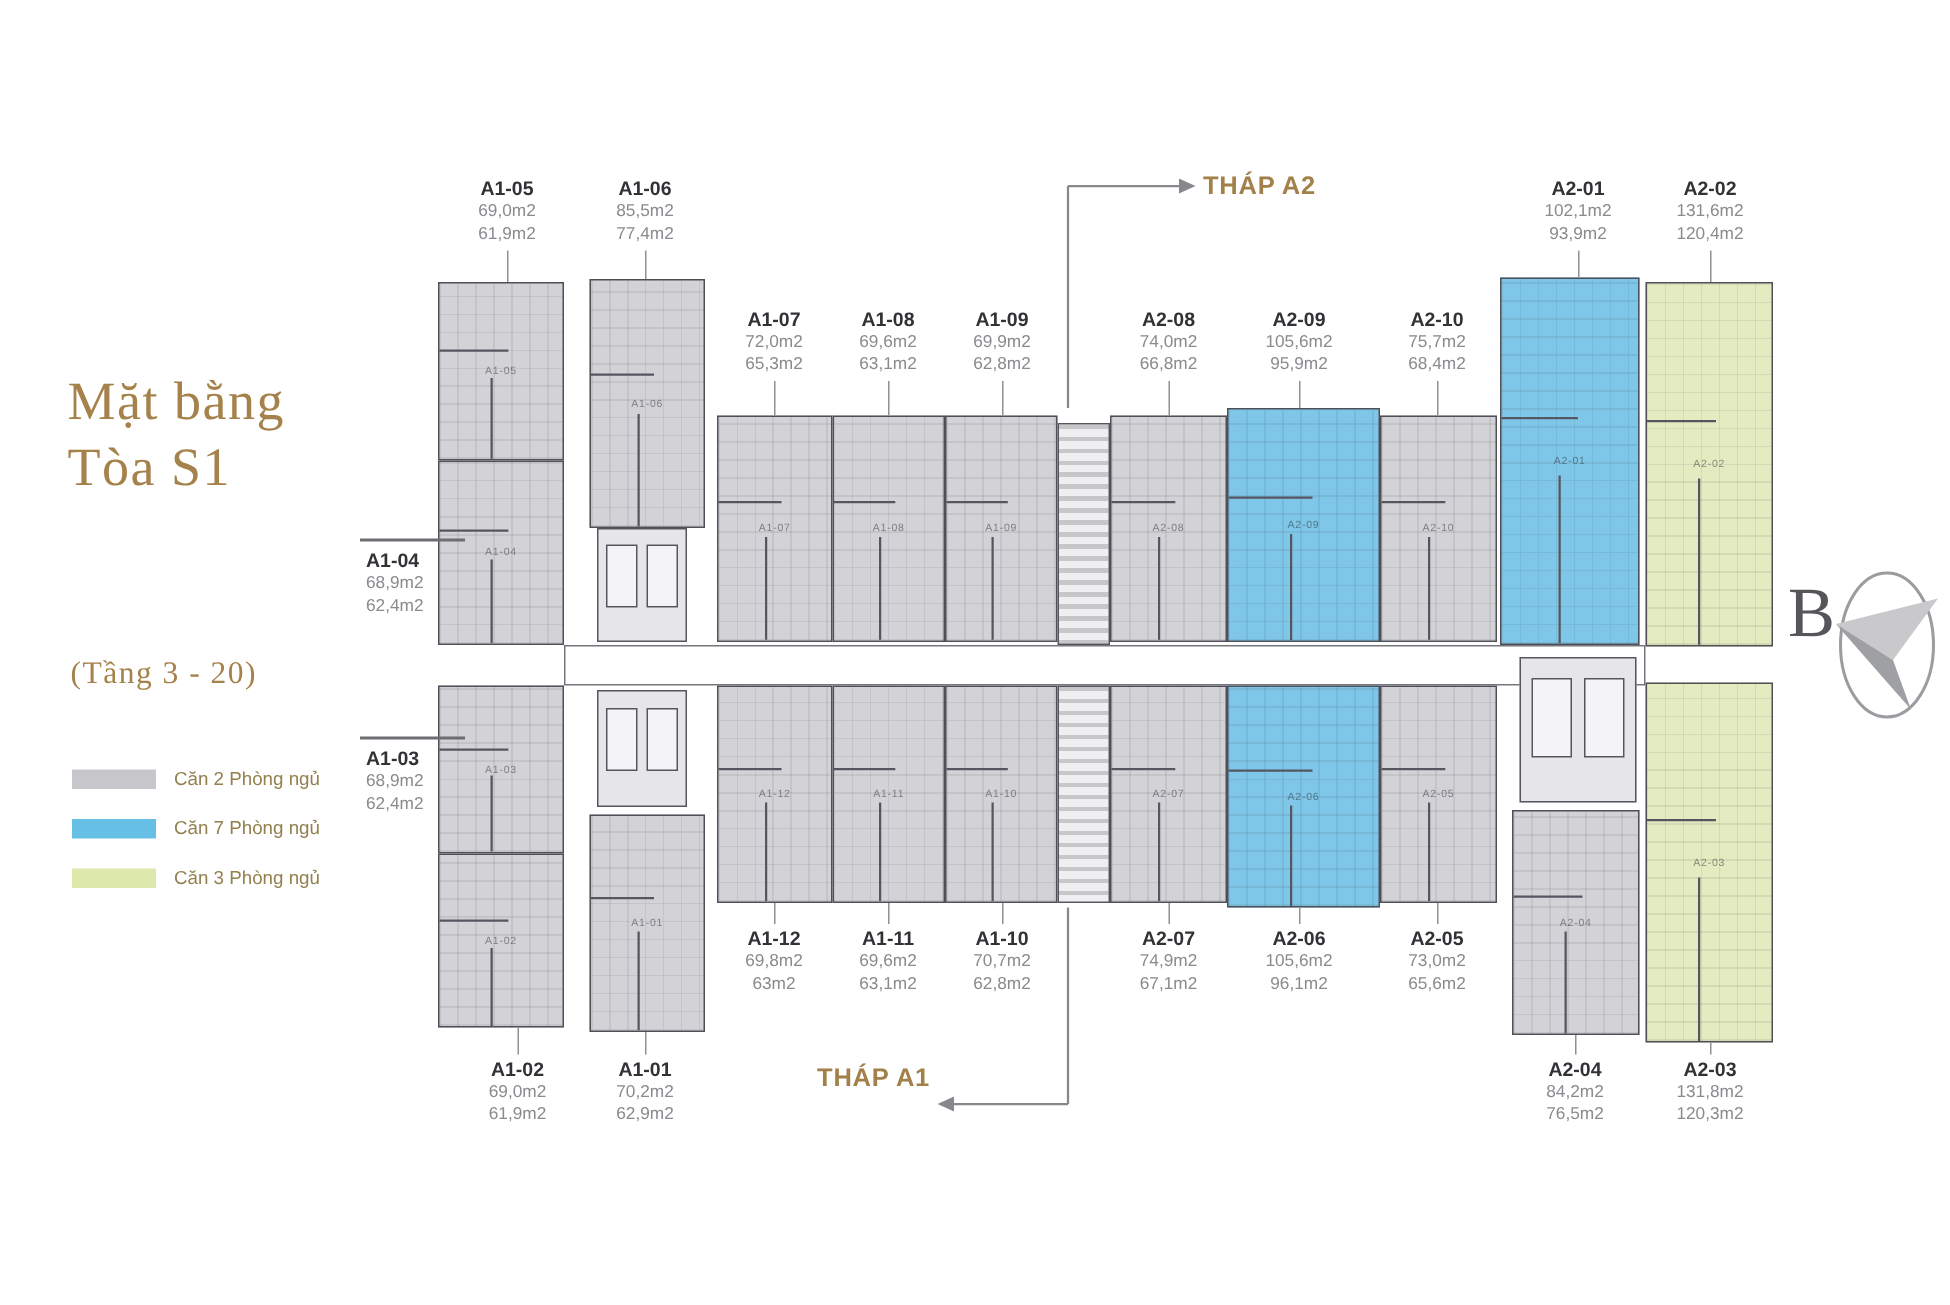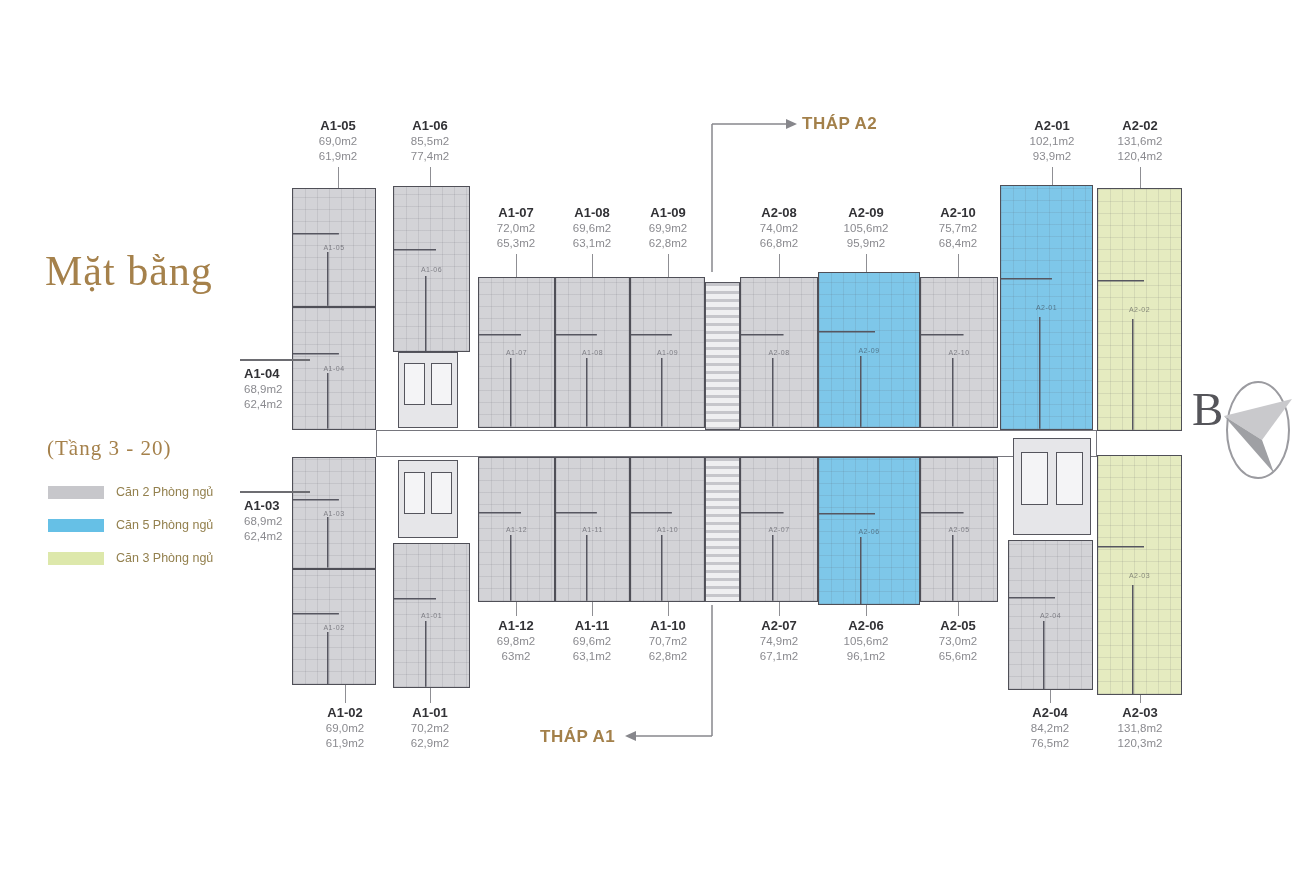--- a/index.html
+++ b/index.html
@@ -1,24 +1,24 @@
 <!DOCTYPE html>
 <html><head>
 <meta charset="utf-8">
 <style>
   html,body{margin:0;padding:0;background:#fff;}
   .page{position:relative;width:1300px;height:870px;background:#ffffff;overflow:hidden;
         font-family:"Liberation Sans",sans-serif;}
 
   
   .title{position:absolute;left:45px;top:246px;font-family:"Liberation Serif",serif;
-         font-weight:400;font-size:42px;line-height:1.22;color:#a5814b;letter-spacing:1px;}
+         font-weight:400;font-size:36px;line-height:1.22;color:#a5814b;letter-spacing:1px;}
   .subtitle{position:absolute;left:47px;top:436px;font-family:"Liberation Serif",serif;
             font-size:21px;color:#a5814b;letter-spacing:1px;}
-  .legend{position:absolute;left:48px;top:481px;}
+  .legend{position:absolute;left:48px;top:508px;}
   .legend-row{display:flex;align-items:center;height:22px;margin-bottom:11px;}
   .legend-swatch{width:56px;height:13px;margin-right:12px;}
   .legend-label{font-size:12.5px;color:#93804e;}
 
   
   .corridor{position:absolute;background:#ffffff;border:1.5px solid #76767d;box-sizing:border-box;}
   .unit{position:absolute;border:1.6px solid #4f4f57;box-sizing:border-box;
         display:flex;align-items:center;justify-content:center;
         background-image:
           linear-gradient(#565660,#565660),
@@ -48,31 +48,32 @@
   .compass-b{position:absolute;left:1192px;top:382px;font-family:"Liberation Serif",serif;
              font-size:47px;color:#55555a;}
 </style>
 </head>
 <body>
 
 <div class="page">
 
   <div class="title">
     <div>Mặt bằng</div>
+    <div>Tòa S1</div>
   </div>
   <div class="subtitle">(Tầng 3 - 20)</div>
 
   <div class="legend">
     <div class="legend-row">
       <div class="legend-swatch" style="background: rgb(199, 199, 203);"></div>
       <div class="legend-label">Căn 2 Phòng ngủ</div>
     </div>
     <div class="legend-row">
       <div class="legend-swatch" style="background: rgb(102, 192, 230);"></div>
-      <div class="legend-label">Căn 5 Phòng ngủ</div>
+      <div class="legend-label">Căn 7 Phòng ngủ</div>
     </div>
     <div class="legend-row">
       <div class="legend-swatch" style="background: rgb(221, 232, 171);"></div>
       <div class="legend-label">Căn 3 Phòng ngủ</div>
     </div>
   </div>
 
   <div id="plan-layer">
       <div class="corridor" style="left: 376px; top: 430px; width: 721px; height: 27px;"></div>
       <div class="core" style="left: 398px; top: 352px; width: 60px; height: 76px;">
@@ -298,16 +299,16 @@
     <line x1="712" y1="605" x2="712" y2="736" stroke="#87878c" stroke-width="1.5"></line>
     <line x1="636" y1="736" x2="712" y2="736" stroke="#87878c" stroke-width="1.5"></line>
     <polygon points="636,731 625,736 636,741" fill="#87878c"></polygon>
 
     <ellipse cx="1258" cy="430" rx="31" ry="48" fill="none" stroke="#9b9ba0" stroke-width="2"></ellipse>
     <polygon points="1224,416 1292,399 1262,440" fill="#c9c9cc"></polygon>
     <polygon points="1224,416 1262,440 1274,473" fill="#9fa0a4"></polygon>
   </svg>
 
   <div class="thap" style="left:802px;top:114px;">THÁP A2</div>
-  <div class="thap" style="left:540px;top:727px;width:80px;">THÁP A1</div>
+  <div class="thap" style="left:540px;top:709px;width:80px;text-align:right;">THÁP A1</div>
   <div class="compass-b">B</div>
 
 </div>
 
 </body></html>

